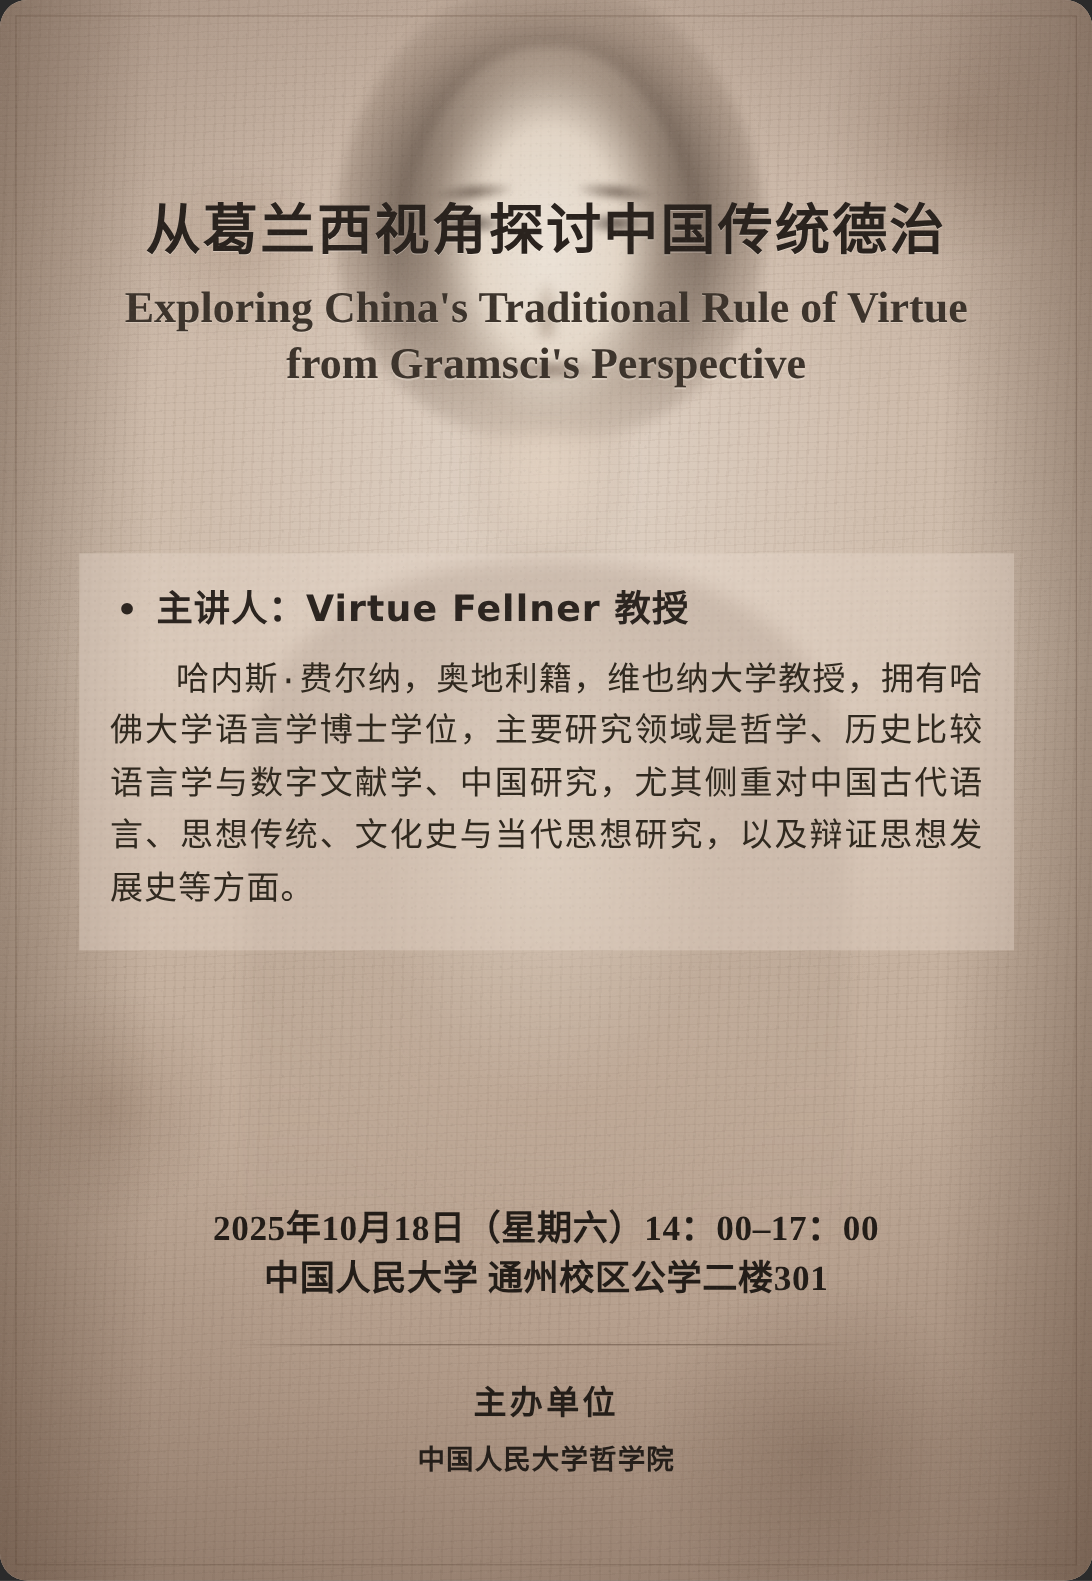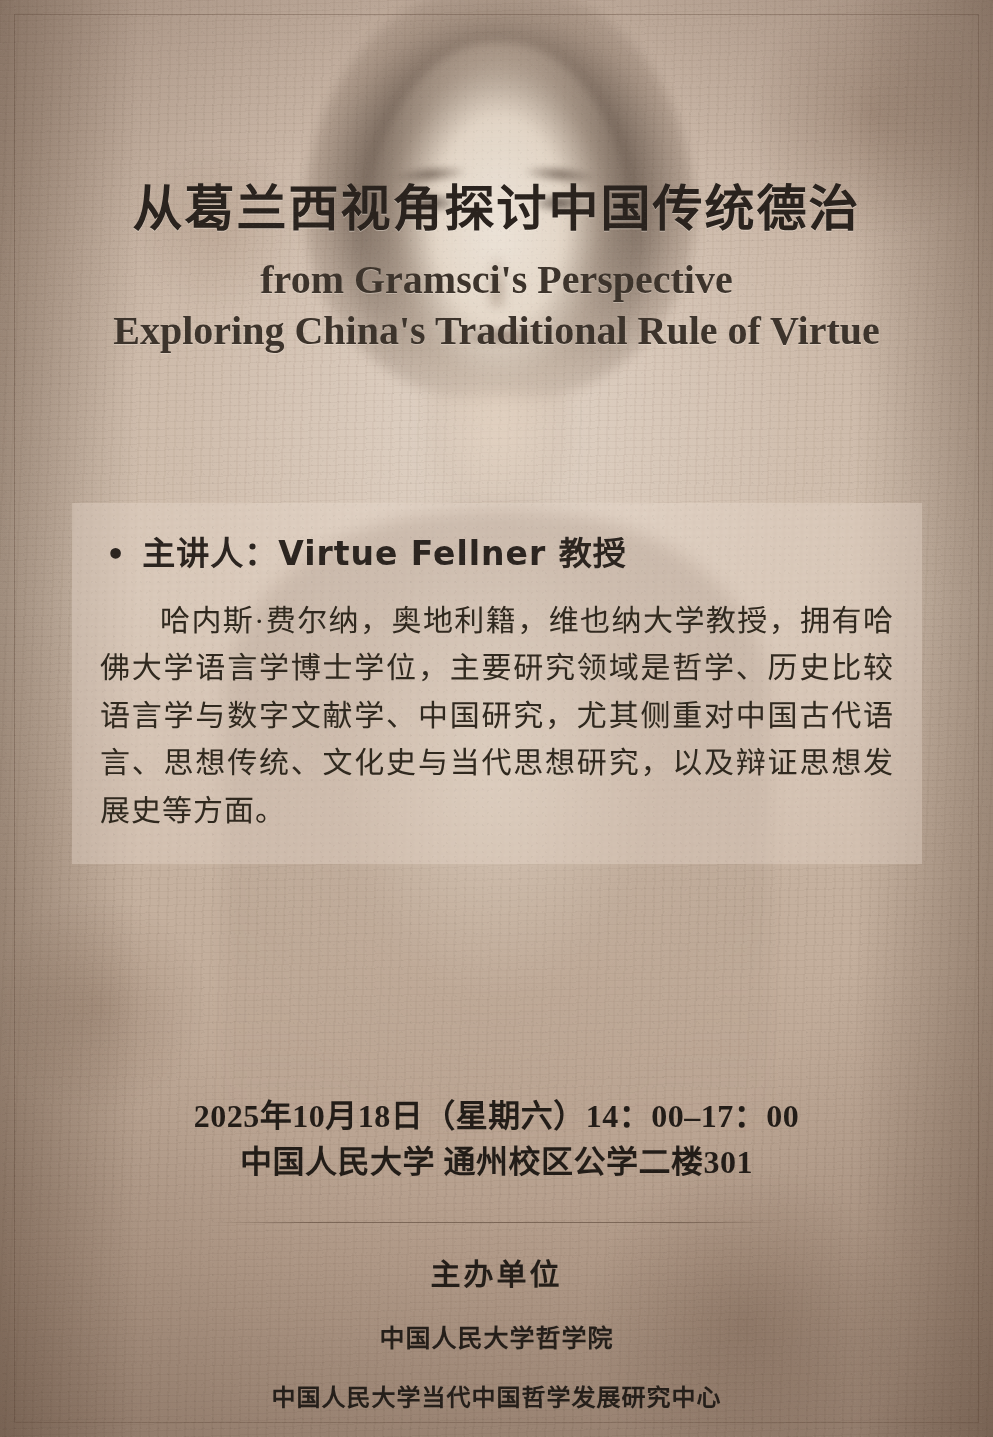--- a/index.html
+++ b/index.html
@@ -8,20 +8,21 @@
     background: #2b2b2b;
   }
   .poster {
     position: relative;
     width: 993px;
     height: 1437px;
     overflow: hidden;
     background: #c9b6a6;
     font-family: "Liberation Serif", "DejaVu Serif", serif;
     color: #2e2723;
+    border-radius: 25px;
   }
 
   
   .bg-paper {
     position: absolute;
     inset: 0;
     background:
       radial-gradient(ellipse 70% 55% at 50% 28%, rgba(245,236,226,0.55) 0%, rgba(226,210,196,0.25) 45%, rgba(170,146,128,0.0) 75%),
       linear-gradient(180deg, #b9a494 0%, #c6b2a1 18%, #cdbbaa 42%, #c3ae9c 68%, #b39c8a 88%, #a48d7c 100%);
   }
@@ -195,21 +196,21 @@
     color: #2c2520;
     padding-left: 6px;
   }
   .bio {
     margin-top: 22px;
     font-size: 30px;
     line-height: 1.58;
     text-align: justify;
     text-indent: 2em;
     color: #30291f;
-    font-family: Liberation Serif, serif;
+    font-family: Liberation Mono, monospace;
     letter-spacing: 1px;
   }
 
   .when-where {
     position: absolute;
     left: 0; right: 0;
     top: 1090px;
     text-align: center;
   }
   .datetime {
@@ -241,21 +242,21 @@
     top: 1250px;
     text-align: center;
   }
   .org-heading {
     font-size: 30px;
     font-weight: 700;
     color: #241e19;
     letter-spacing: 3px;
   }
   .org-line {
-    margin-top: 24px;
+    margin-top: 12px;
     font-size: 25px;
     font-weight: 700;
     color: #251f1a;
     letter-spacing: 1px;
   }
   .org-line.small {
     font-size: 24px;
   }
 
   .grain {
@@ -293,41 +294,40 @@
 
   <div class="bg-blotch"></div>
   <div class="bg-vignette"></div>
   <div class="frame"></div>
 
   <div class="content">
 
     <div class="title-zh">从葛兰西视角探讨中国传统德治</div>
 
     <div class="title-en">
+      <div>Exploring China's Traditional Rule of Virtue</div>
       <div>from Gramsci's Perspective</div>
-      <div>Exploring China's Traditional Rule of Virtue</div>
     </div>
 
     <div class="panel">
       <div class="speaker-line">
         <span class="bullet-dot">•</span>
         <span>主讲人：Virtue Fellner 教授</span>
       </div>
       <div class="bio">哈内斯·费尔纳，奥地利籍，维也纳大学教授，拥有哈佛大学语言学博士学位，主要研究领域是哲学、历史比较语言学与数字文献学、中国研究，尤其侧重对中国古代语言、思想传统、文化史与当代思想研究，以及辩证思想发展史等方面。</div>
     </div>
 
     <div class="when-where">
       <div class="datetime">2025年10月18日（星期六）14：00–17：00</div>
       <div class="venue">中国人民大学 通州校区公学二楼301</div>
     </div>
 
     <div class="divider"></div>
 
     <div class="organizers">
       <div class="org-heading">主办单位</div>
       <div class="org-line">中国人民大学哲学院</div>
-      <div class="org-line small">中国人民大学当代中国哲学发展研究中心</div>
     </div>
 
   </div>
 
   <div class="grain"></div>
 </div>
 
 </body></html>

